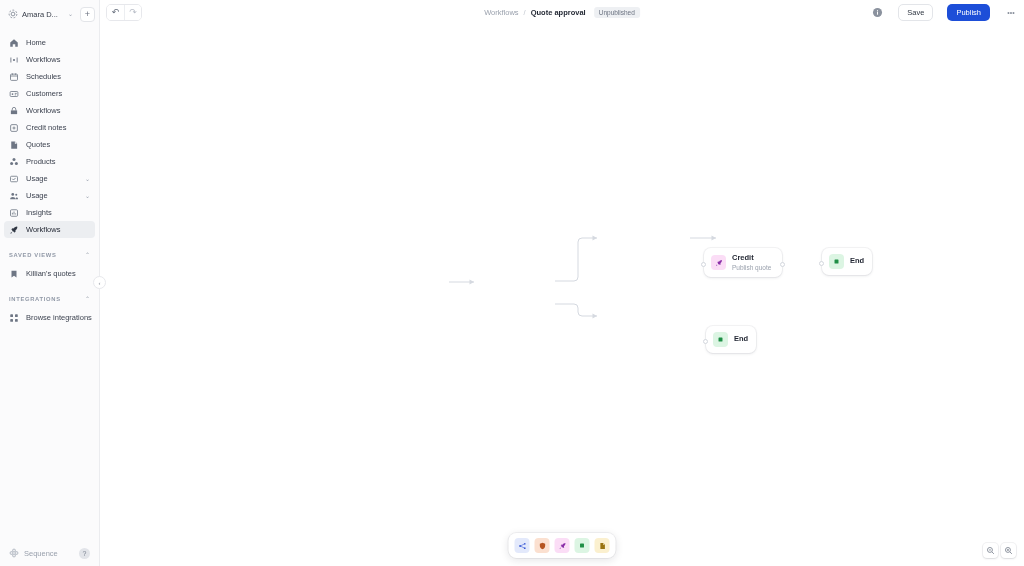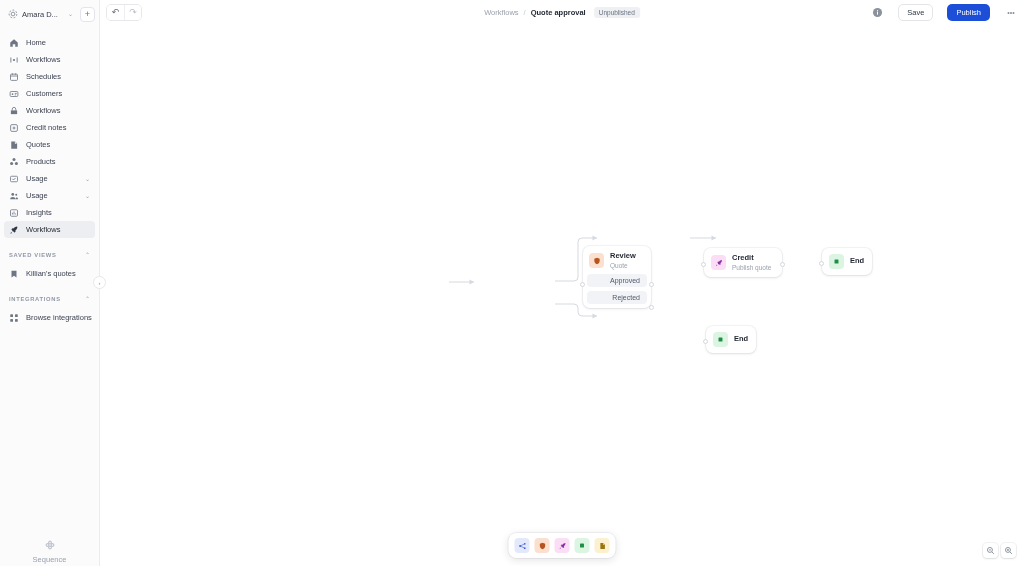--- a/index.html
+++ b/index.html
@@ -64,21 +64,21 @@
   .nav-item.active .ico { color: #2f3642; }
   .collapse-handle {
     position: absolute; right: -7px; top: 276px;
     width: 13px; height: 13px; border-radius: 50%;
     background: #fff; border: 1px solid #e7e8ec;
     display: flex; align-items: center; justify-content: center;
     font-size: 6px; color: #8b929e; cursor: pointer; z-index: 5;
   }
   .sb-footer {
     margin-top: auto; height: 26px;
-    display: flex; align-items: center; padding: 0 9px; gap: 5px; flex-direction: column;
+    display: flex; align-items: center; padding: 0 9px; gap: 5px;
   }
   .brand { font-size: 7.5px; color: #9aa1ad; }
   .help-dot {
     margin-left: auto; width: 11px; height: 11px; border-radius: 50%;
     background: #e2e4e9; color: #7b8290; font-size: 7px;
     display: flex; align-items: center; justify-content: center;
     cursor: pointer;
   }
 
   
@@ -414,38 +414,20 @@
       </g>
       <g fill="#d5d9e0">
         <path d="M374 258 l-4.5 -2.6 v5.2 z"></path>
         <path d="M497 214 l-4.5 -2.6 v5.2 z"></path>
         <path d="M616 214 l-4.5 -2.6 v5.2 z"></path>
         <path d="M497 292 l-4.5 -2.6 v5.2 z"></path>
       </g>
     </svg>
 
 
-    <div class="node" style="left:483px; top:222px; width:68px;">
-      <div class="node-head" style="padding:6px 8px 5px 6px;">
-        <span class="node-ico" style="background:#fbe0d0;">
-          <svg viewBox="0 0 12 12" width="8" height="8" fill="#b5541f">
-              <path d="M6 1.2 L10 2.6 v3.1 C10 8.2 8.3 10 6 10.8 3.7 10 2 8.2 2 5.7 V2.6 Z"></path>
-            </svg>
-        </span>
-        <span class="node-txt">
-          <span class="node-title">Review</span>
-          <span class="node-sub">Quote</span>
-        </span>
-      </div>
-      <div class="branch-row">Approved</div>
-      <div class="branch-row">Rejected</div>
-      <span class="port" style="left:-3px; top:36px;"></span>
-      <span class="port" style="right:-3px; top:36px;"></span>
-      <span class="port" style="right:-3px; top:59px;"></span>
-    </div>
 
     <div class="node" style="left:604px; top:224px; width:78px;">
       <div class="node-head">
         <span class="node-ico" style="background:#fbddf6;">
           <svg viewBox="0 0 12 12" width="8" height="8" fill="#8b2fa8">
               <path d="M10.4 1.6c-2 .2-3.4 1.2-4.4 2.6L4.6 3.7 3.2 5.1l1.4.7-.4.9 1.4 1.4.9-.4.7 1.4 1.4-1.4-.5-1.4c1.4-1 2.4-2.4 2.3-4.7z"></path>
               <path d="M2.6 8.4 1.6 10.4 3.6 9.4z"></path>
             </svg>
         </span>
         <span class="node-txt">

